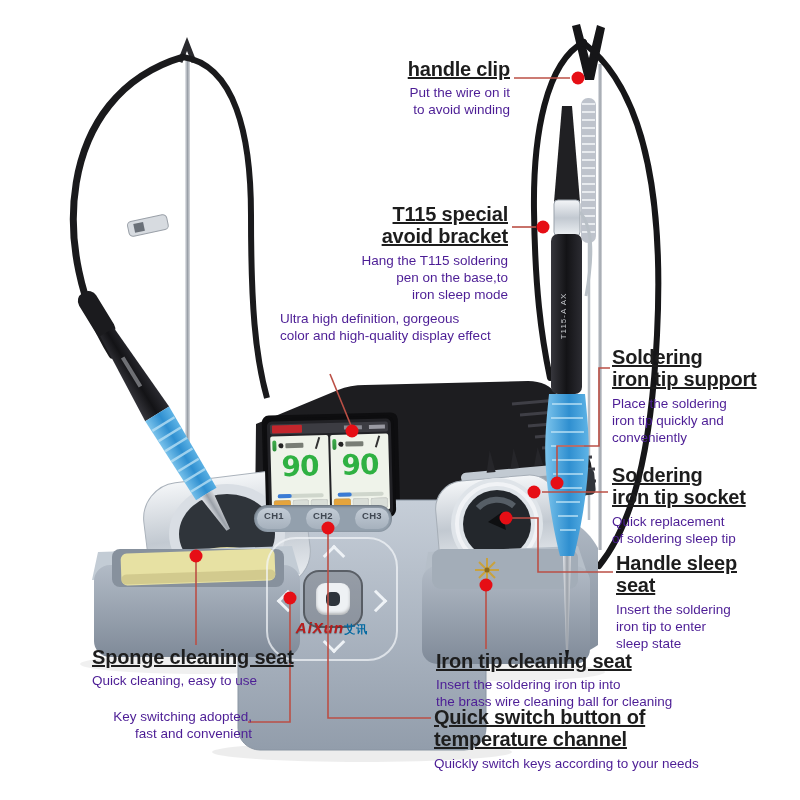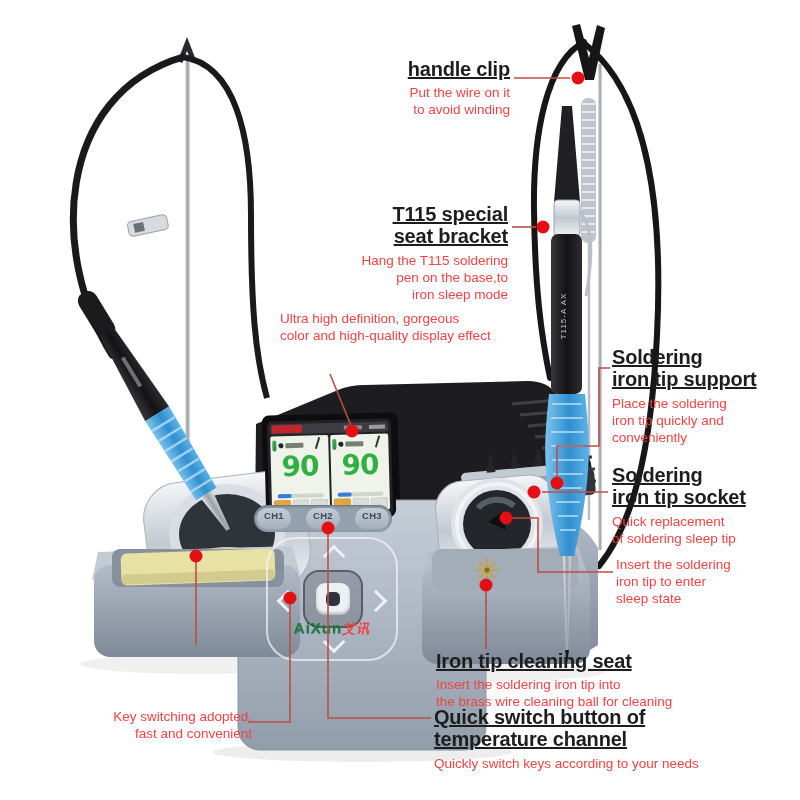--- a/index.html
+++ b/index.html
@@ -47,27 +47,27 @@
   .arr.right{right:12px;top:54px;transform:rotate(45deg);}
   .ok{position:absolute;left:35px;top:31px;width:60px;height:58px;border:2.5px solid rgba(40,44,50,.55);
       border-radius:16px;background:rgba(30,33,38,.22);display:flex;align-items:center;justify-content:center;box-sizing:border-box;}
   .ok-in{width:34px;height:32px;background:#eef1f4;border-radius:9px;display:flex;align-items:center;justify-content:center;
          box-shadow:inset 0 -2px 3px rgba(0,0,0,.25);}
   .ok-dot{width:14px;height:14px;background:#2e343c;border-radius:5px;}
 
   
   .logo{position:absolute;left:242px;top:619px;width:180px;text-align:center;z-index:2;
         font:bold 15px "Liberation Sans",sans-serif;letter-spacing:1px;}
-  .logo .b{color:#15803d;text-shadow:0 1px 1px rgba(0,0,0,.35);}
-  .logo .cn{color:#ef4444;font-size:13px;font-style:italic;}
+  .logo .b{color:#b91c1c;text-shadow:0 1px 1px rgba(0,0,0,.35);font-style:italic;}
+  .logo .cn{color:#0369a1;font-size:11px;}
 
   
   .ann{position:absolute;z-index:6;}
   .ann .t{font:bold 20px/1.12 "Liberation Sans",sans-serif;color:#1d1d1d;white-space:pre-line;letter-spacing:-.2px;text-decoration:underline;}
-  .ann .d{margin-top:5px;font:13.5px/1.25 "Liberation Sans",sans-serif;color:#ef4444;white-space:pre-line;}
+  .ann .d{margin-top:5px;font:13.5px/1.25 "Liberation Sans",sans-serif;color:#4c1d95;white-space:pre-line;}
   .ann.ra{text-align:right;}
 </style>
 </head>
 <body>
 
 <div class="canvas">
 
   <svg class="device-svg" width="800" height="800" viewBox="0 0 800 800">
     <defs>
       <linearGradient id="gradGray" x1="0" y1="0" x2="0" y2="1">
@@ -291,21 +291,21 @@
   </svg>
 
   <div class="ann ra" style="left:320px;top:58px;width:190px">
     <div class="t">handle clip</div>
     <div class="d">Put the wire on it
 to avoid winding</div>
   </div>
 
   <div class="ann ra" style="left:318px;top:203px;width:190px">
     <div class="t">T115 special
-seat bracket</div>
+avoid bracket</div>
     <div class="d">Hang the T115 soldering
 pen on the base,to
 iron sleep mode</div>
   </div>
 
   <div class="ann" style="left:280px;top:306px;width:250px">
     <div class="d">Ultra high definition, gorgeous
 color and high-quality display effect</div>
   </div>
 
@@ -318,25 +318,31 @@
   </div>
 
   <div class="ann" style="left:612px;top:464px;width:182px">
     <div class="t">Soldering
 iron tip socket</div>
     <div class="d">Quick replacement
 of soldering sleep tip</div>
   </div>
 
   <div class="ann" style="left:616px;top:552px;width:180px">
+    <div class="t">Handle sleep
+seat</div>
     <div class="d">Insert the soldering
 iron tip to enter
 sleep state</div>
   </div>
 
+  <div class="ann" style="left:92px;top:646px;width:240px">
+    <div class="t">Sponge cleaning seat</div>
+    <div class="d">Quick cleaning, easy to use</div>
+  </div>
 
   <div class="ann ra" style="left:40px;top:704px;width:212px">
     <div class="d">Key switching adopted,
 fast and convenient</div>
   </div>
 
   <div class="ann" style="left:436px;top:650px;width:280px">
     <div class="t">Iron tip cleaning seat</div>
     <div class="d">Insert the soldering iron tip into
 the brass wire cleaning ball for cleaning</div>

